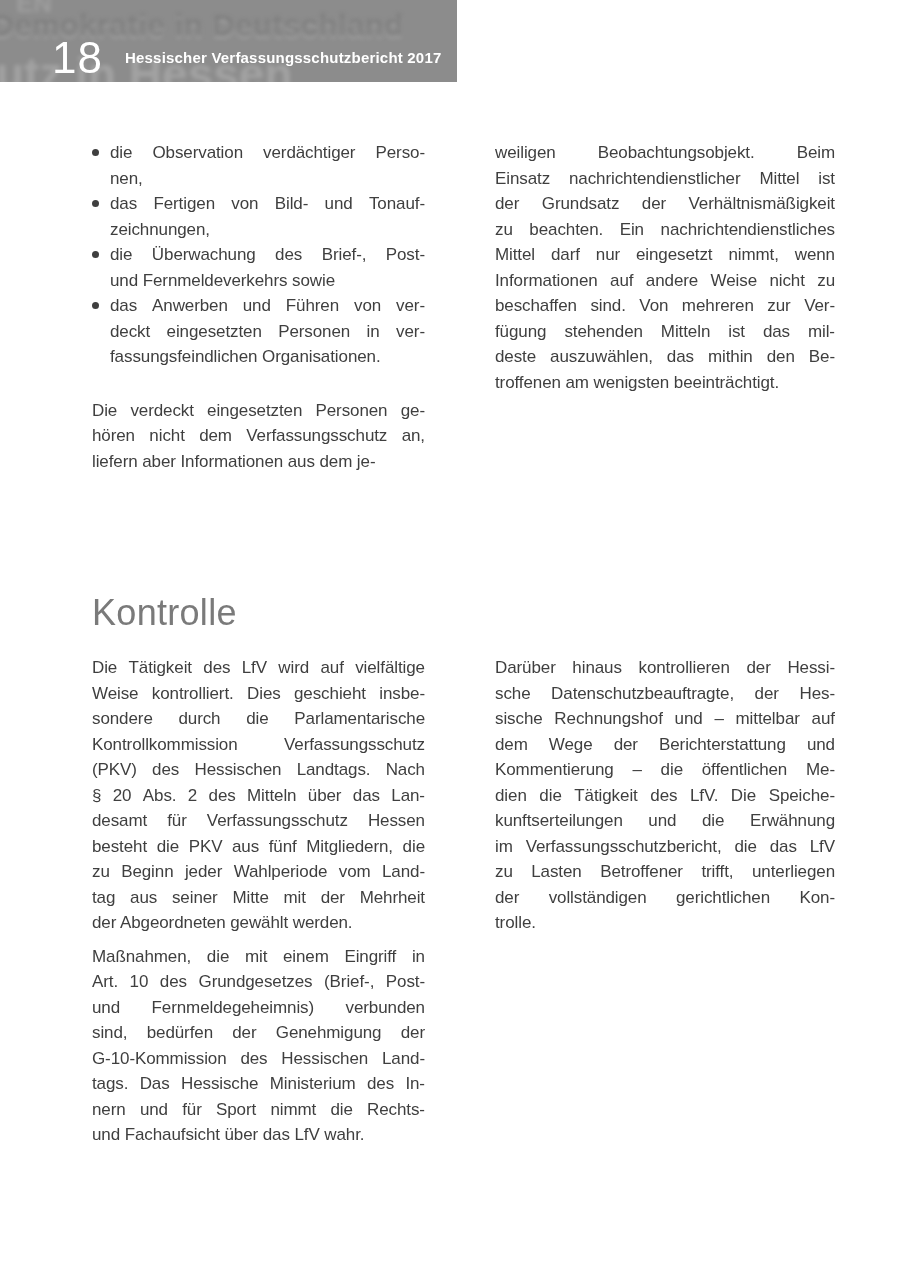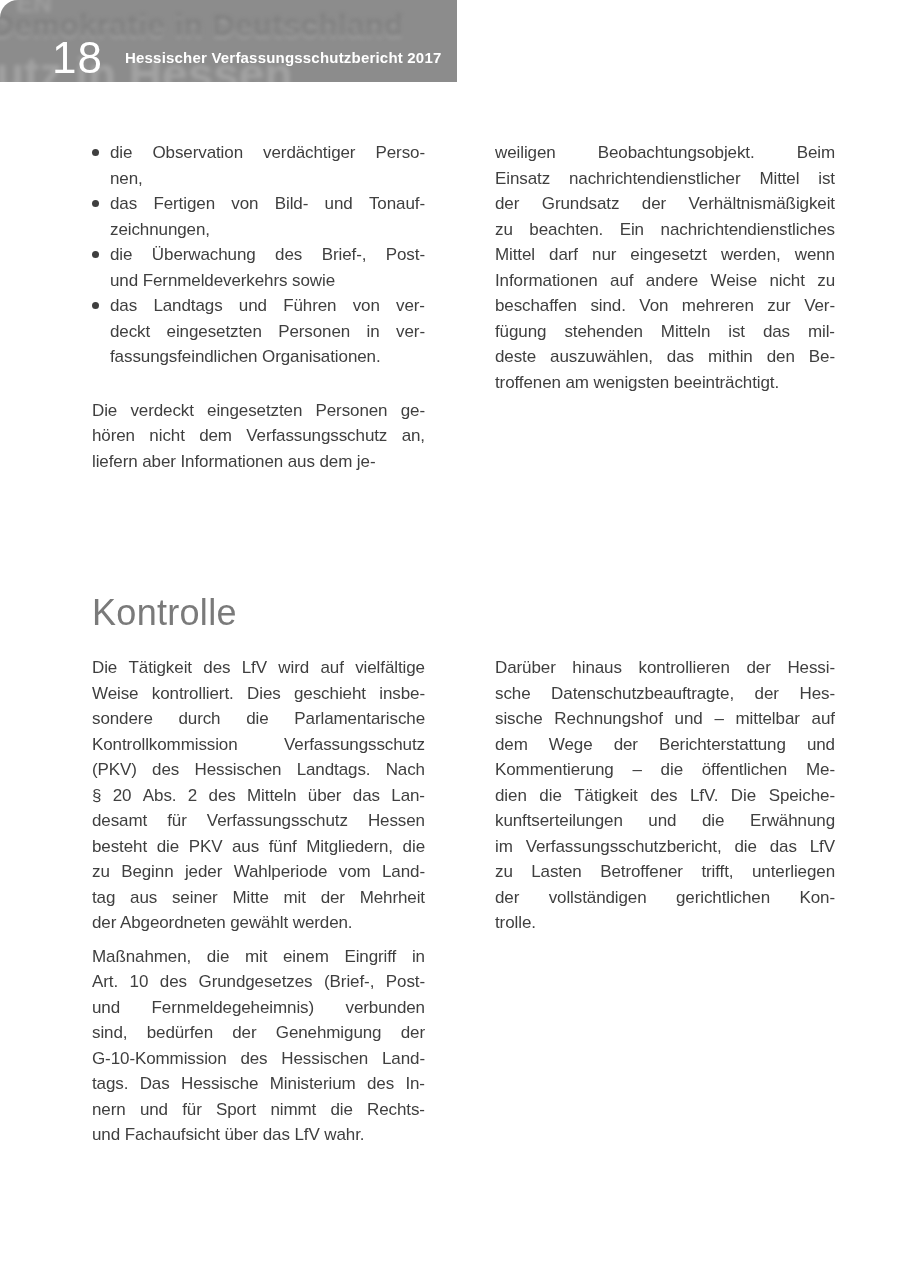--- a/index.html
+++ b/index.html
@@ -1,18 +1,18 @@
 <!DOCTYPE html>
 <html><head>
 <meta charset="utf-8">
 <style>
   html,body { margin:0; padding:0; background:#ffffff; }
   .page {
     position:relative; width:900px; height:1276px; overflow:hidden;
-    background:#ffffff; font-family:"Liberation Sans", sans-serif;border-radius:18px;
+    background:#ffffff; font-family:"Liberation Sans", sans-serif;
   }
 
   
   .banner {
     position:absolute; top:0; left:0; width:457px; height:82px;
     background:#8c8c8c; overflow:hidden;
   }
   .wm { position:absolute; font-weight:bold; white-space:nowrap; filter:blur(2px); }
   .wm-top    { top:-12px; left:16px;  font-size:26px; color:rgba(255,255,255,0.16); }
   .wm-mid    { top:9px;   left:-8px;  font-size:30px; letter-spacing:1px;
@@ -119,21 +119,21 @@
               <div class="jline last">und Fernmeldeverkehrs sowie</div>
             </div>
           </li>
           <li class="bullet-item">
             <span class="bullet-marker">
               <span class="dot"></span>
             </span>
             <div class="bullet-content">
               <div class="jline">
                 <span>das</span>
-                <span>Landtags</span>
+                <span>Anwerben</span>
                 <span>und</span>
                 <span>Führen</span>
                 <span>von</span>
                 <span>ver-</span>
               </div>
               <div class="jline">
                 <span>deckt</span>
                 <span>eingesetzten</span>
                 <span>Personen</span>
                 <span>in</span>
@@ -184,21 +184,21 @@
             <span>zu</span>
             <span>beachten.</span>
             <span>Ein</span>
             <span>nachrichtendienstliches</span>
           </div>
           <div class="jline">
             <span>Mittel</span>
             <span>darf</span>
             <span>nur</span>
             <span>eingesetzt</span>
-            <span>werden,</span>
+            <span>nimmt,</span>
             <span>wenn</span>
           </div>
           <div class="jline">
             <span>Informationen</span>
             <span>auf</span>
             <span>andere</span>
             <span>Weise</span>
             <span>nicht</span>
             <span>zu</span>
           </div>

